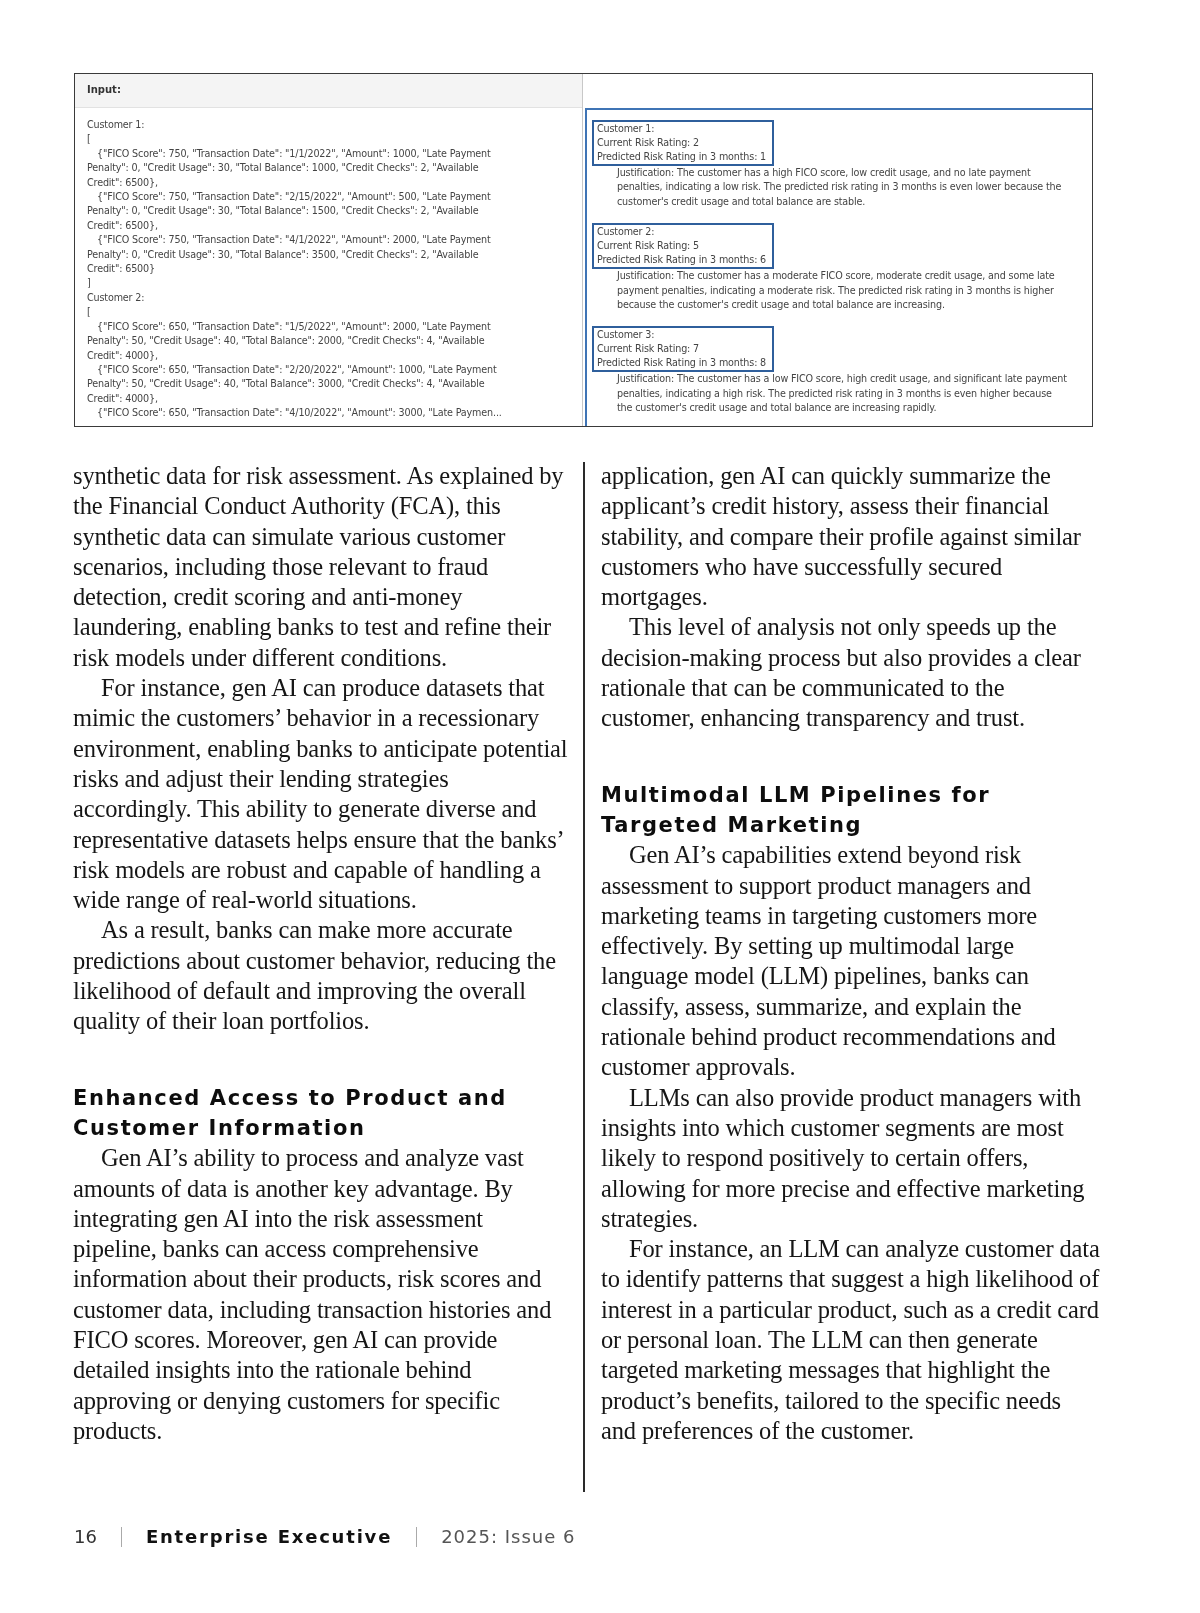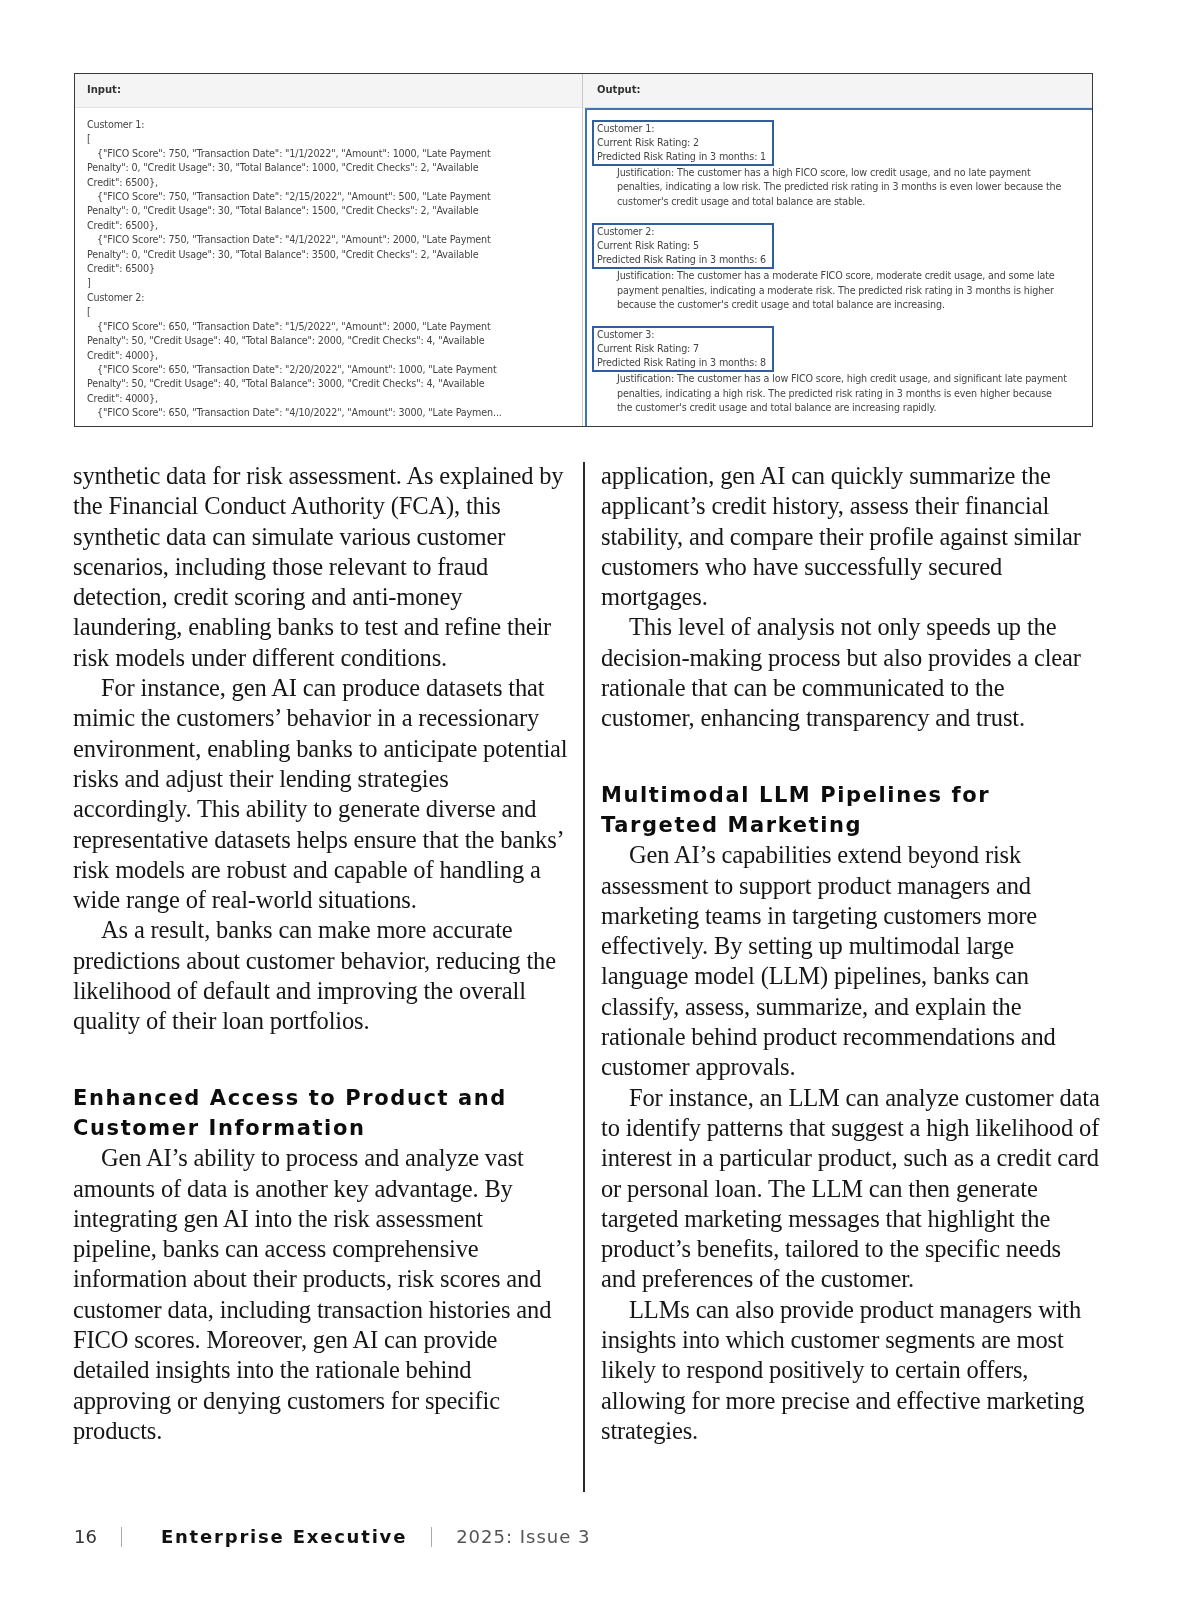--- a/index.html
+++ b/index.html
@@ -27,21 +27,21 @@
   .col.left { left: 73px; }
   .col.right { left: 601px; width: 500px; }
   .col p { margin: 0; }
   .col p.indent { text-indent: 28px; }
   .col h2 { font-family: "DejaVu Sans", sans-serif; font-weight: bold; font-size: 21px; line-height: 30.3px; letter-spacing: 1.6px; margin: 46px 0 0 0; color: #0d0d0d; }
   .col-divider { position: absolute; left: 583px; top: 462px; width: 1.5px; height: 1030px; background: #2a2a2a; }
 
   
   .footer { position: absolute; left: 74px; top: 1519px; font-family: "DejaVu Sans", sans-serif; font-size: 18px; color: #333; display: flex; align-items: flex-end; height: 28px; }
   .footer .sep { width: 1px; height: 20px; background: #aaaaaa; margin: 0 24px; }
-  .footer .pub { font-weight: bold; letter-spacing: 1.8px; color: #111; margin-left: 15px; }
+  .footer .pub { font-weight: bold; letter-spacing: 1.8px; color: #111; }
   .footer .issue { letter-spacing: 1px; color: #555; }
 </style>
 </head>
 <body>
 
 <div class="figure">
   <div class="pane input">
     <div class="pane-head">Input:</div>
     <div class="pane-body">
       <div class="code-line">Customer 1:</div>
@@ -61,21 +61,20 @@
       <div class="code-line ind">{"FICO Score": 650, "Transaction Date": "1/5/2022", "Amount": 2000, "Late Payment</div>
       <div class="code-line">Penalty": 50, "Credit Usage": 40, "Total Balance": 2000, "Credit Checks": 4, "Available</div>
       <div class="code-line">Credit": 4000},</div>
       <div class="code-line ind">{"FICO Score": 650, "Transaction Date": "2/20/2022", "Amount": 1000, "Late Payment</div>
       <div class="code-line">Penalty": 50, "Credit Usage": 40, "Total Balance": 3000, "Credit Checks": 4, "Available</div>
       <div class="code-line">Credit": 4000},</div>
       <div class="code-line ind">{"FICO Score": 650, "Transaction Date": "4/10/2022", "Amount": 3000, "Late Paymen...</div>
     </div>
   </div>
   <div class="pane output">
-    <div class="pane-head">Output:</div>
     <div class="out-body pane-body">
       <div class="cust-block">
         <div class="cust-box">
           <div>Customer 1:</div>
           <div>Current Risk Rating: 2</div>
           <div>Predicted Risk Rating in 3 months: 1</div>
         </div>
         <div class="justif">Justification: The customer has a high FICO score, low credit usage, and no late payment penalties, indicating a low risk. The predicted risk rating in 3 months is even lower because the customer's credit usage and total balance are stable.</div>
       </div>
       <div class="cust-block">
@@ -106,23 +105,23 @@
   <p class="indent">Gen AI’s ability to process and analyze vast amounts of data is another key advantage. By integrating gen AI into the risk assessment pipeline, banks can access comprehensive information about their products, risk scores and customer data, including transaction histories and FICO scores. Moreover, gen AI can provide detailed insights into the rationale behind approving or denying customers for specific products.</p>
 </div>
 
 <div class="col-divider"></div>
 
 <div class="col right">
   <p>application, gen AI can quickly summarize the applicant’s credit history, assess their financial stability, and compare their profile against similar customers who have successfully secured mortgages.</p>
   <p class="indent">This level of analysis not only speeds up the decision-making process but also provides a clear rationale that can be communicated to the customer, enhancing transparency and trust.</p>
   <h2>Multimodal LLM Pipelines for Targeted Marketing</h2>
   <p class="indent">Gen AI’s capabilities extend beyond risk assessment to support product managers and marketing teams in targeting customers more effectively. By setting up multimodal large language model (LLM) pipelines, banks can classify, assess, summarize, and explain the rationale behind product recommendations and customer approvals.</p>
+  <p class="indent">LLMs can also provide product managers with insights into which customer segments are most likely to respond positively to certain offers, allowing for more precise and effective marketing strategies.</p>
   <p class="indent">For instance, an LLM can analyze customer data to identify patterns that suggest a high likelihood of interest in a particular product, such as a credit card or personal loan. The LLM can then generate targeted marketing messages that highlight the product’s benefits, tailored to the specific needs and preferences of the customer.</p>
-  <p class="indent">LLMs can also provide product managers with insights into which customer segments are most likely to respond positively to certain offers, allowing for more precise and effective marketing strategies.</p>
 </div>
 
 <div class="footer">
   <span>16</span>
   <span class="sep"></span>
   <span class="pub">Enterprise Executive</span>
   <span class="sep"></span>
-  <span class="issue">2025: Issue 3</span>
+  <span class="issue">2025: Issue 6</span>
 </div>
 
 </body></html>

